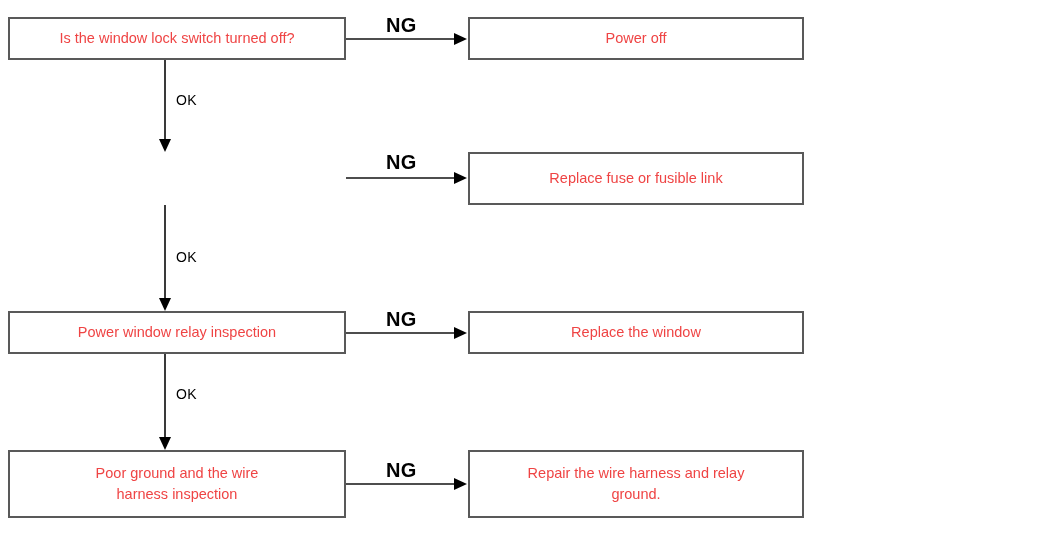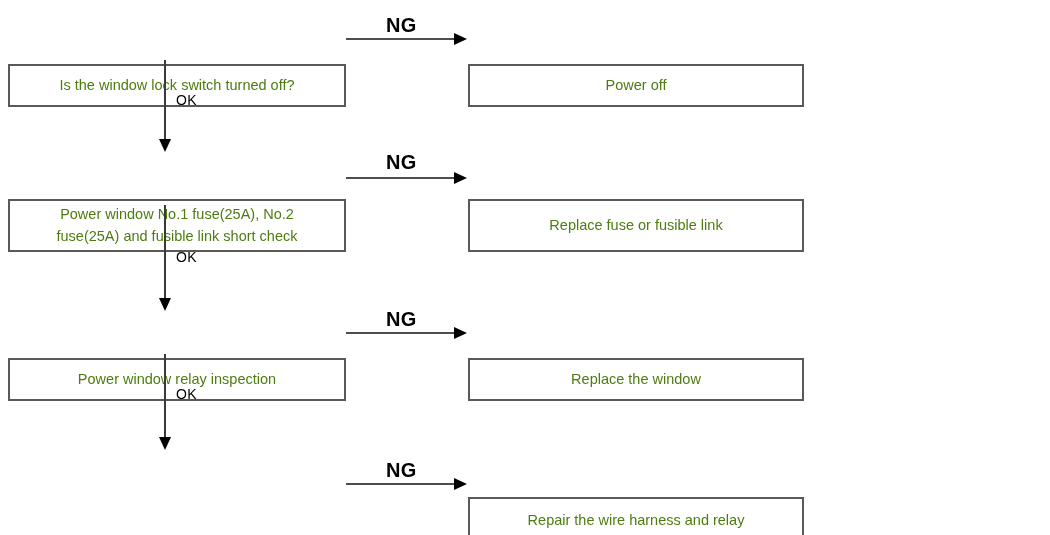--- a/index.html
+++ b/index.html
@@ -23,24 +23,23 @@
     position: absolute;
     box-sizing: border-box;
     border: 2px solid #595959;
     background: #ffffff;
     display: flex;
     align-items: center;
     justify-content: center;
     text-align: center;
     font-size: 14.5px;
     line-height: 1.45;
-    color: #4d7c0f;
+    color: #ef4444;
     padding: 2px 10px;
     white-space: pre-line;
-    margin-top: 47px;
   }
   
   .node-left  { left: 8px;  width: 338px; }
   .node-right { left: 468px; width: 336px; }
 
   .row1 { top: 17px;  height: 43px; }
   .row2 { top: 152px; height: 53px; }
   .row3 { top: 311px; height: 43px; }
   .row4 { top: 450px; height: 68px; }
 
@@ -149,22 +148,20 @@
   <div class="ng-label ng-row1">NG</div>
 
   <div class="node-box node-right row1">Power off</div>
 
   <div class="v-conn v-row1">
     <div class="v-line"></div>
     <div class="v-head"></div>
   </div>
   <div class="ok-label ok-row1">OK</div>
 
-  <div class="node-box node-left row2">Power window No.1 fuse(25A), No.2
-fuse(25A) and fusible link short check</div>
 
   <div class="h-conn h-row2">
     <div class="h-line"></div>
     <div class="h-head"></div>
   </div>
   <div class="ng-label ng-row2">NG</div>
 
   <div class="node-box node-right row2">Replace fuse or fusible link</div>
 
   <div class="v-conn v-row2">
@@ -182,20 +179,22 @@
   <div class="ng-label ng-row3">NG</div>
 
   <div class="node-box node-right row3">Replace the window</div>
 
   <div class="v-conn v-row3">
     <div class="v-line"></div>
     <div class="v-head"></div>
   </div>
   <div class="ok-label ok-row3">OK</div>
 
+  <div class="node-box node-left row4">Poor ground and the wire
+harness inspection</div>
 
   <div class="h-conn h-row4">
     <div class="h-line"></div>
     <div class="h-head"></div>
   </div>
   <div class="ng-label ng-row4">NG</div>
 
   <div class="node-box node-right row4">Repair the wire harness and relay
 ground.</div>
 

